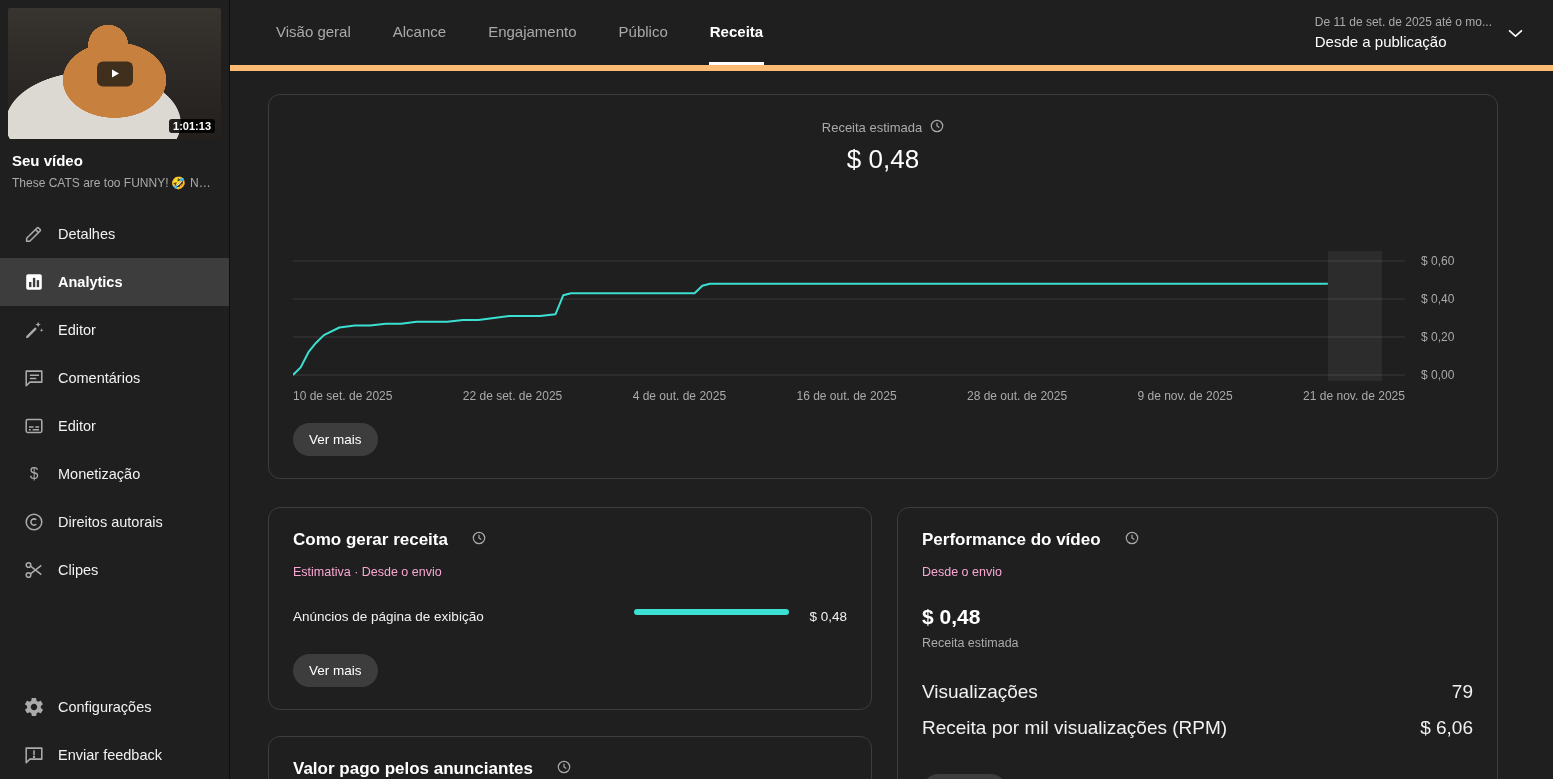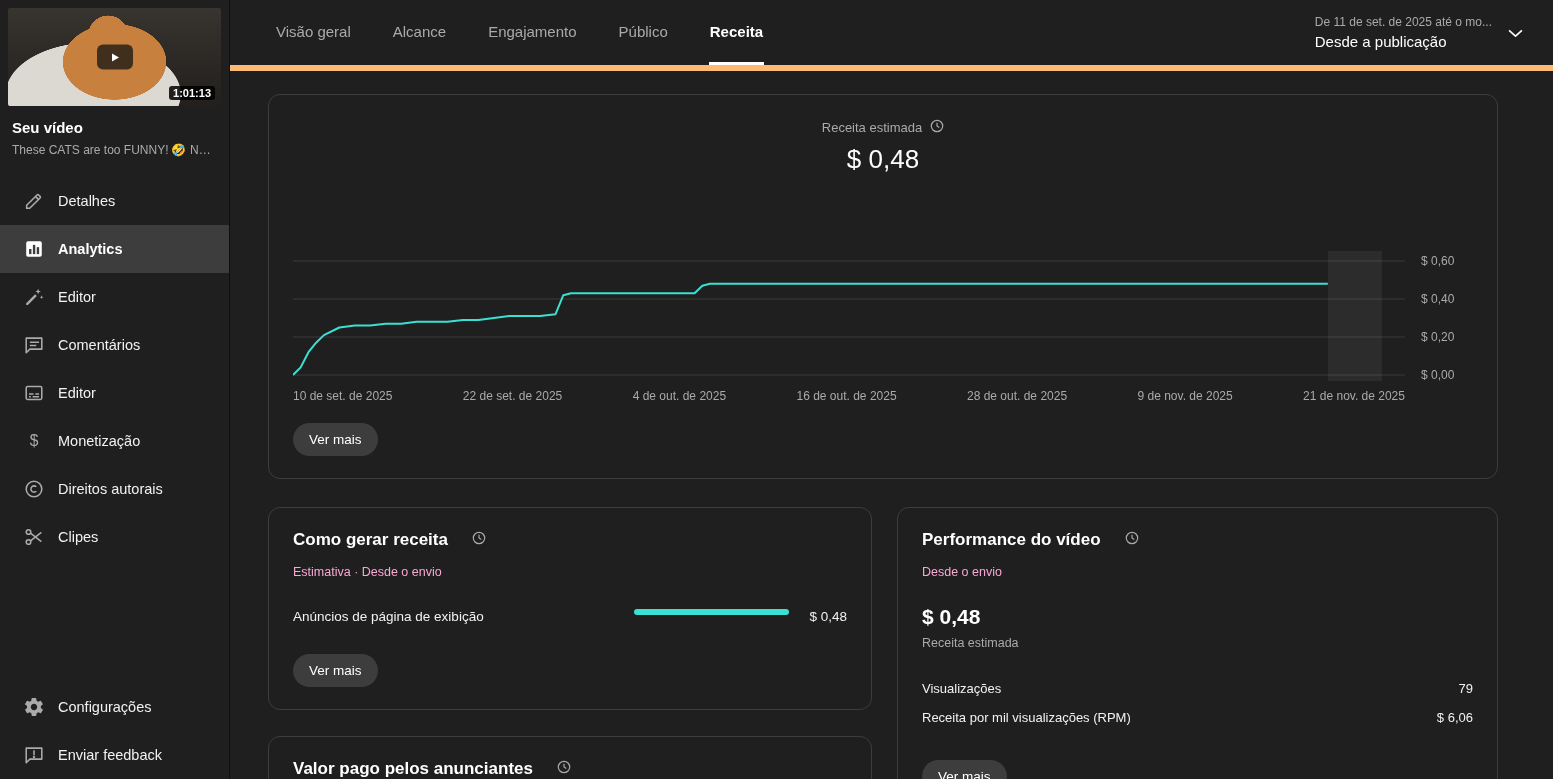--- a/index.html
+++ b/index.html
@@ -10,21 +10,21 @@
     font-family:"Liberation Sans", sans-serif;
   }
   .app { display:flex; width:1553px; height:779px; }
 
   
   .sidebar {
     width:230px; flex-shrink:0; background:#1f1f1f;
     border-right:1px solid rgba(0,0,0,.55);
     display:flex; flex-direction:column;
   }
-  .thumb-wrap { margin:8px 8px 0 8px; position:relative; height:98px; border-radius:2px; overflow:hidden; cursor:pointer; }
+  .thumb-wrap { margin:8px 8px 0 8px; position:relative; height:131px; border-radius:2px; overflow:hidden; cursor:pointer; }
   .thumb-art {
     position:absolute; inset:0;
     background:
       radial-gradient(circle 20px at 47% 28%, #c8803f 99%, transparent 100%),
       radial-gradient(ellipse 52px 38px at 50% 55%, #c8803f 99%, transparent 100%),
       radial-gradient(ellipse 88px 52px at 40% 88%, #dcd8d2 99%, transparent 100%),
       linear-gradient(180deg, #38342f 0%, #2b2825 55%, #221f1d 100%);
   }
   .play-overlay {
     position:absolute; left:50%; top:50%; transform:translate(-50%,-50%);
@@ -111,21 +111,21 @@
   .source-row { display:flex; align-items:flex-start; margin-top:30px; font-size:13.5px; }
   .src-label { flex:1; color:#f1f1f1; }
   .src-bar-wrap { width:155px; margin-right:14px; }
   .src-bar { display:block; height:6px; border-radius:3px; }
   .src-value { width:44px; text-align:right; color:#f1f1f1; }
   .como-card .pill { margin-top:30px; }
 
   .perf-value { font-size:21px; font-weight:700; color:#fff; margin-top:26px; }
   .perf-value-label { font-size:12.5px; color:#aaa; margin-top:7px; }
   .perf-rows { margin-top:24px; }
-  .perf-row { display:flex; justify-content:space-between; align-items:center; font-size:13px; padding:7px 0; color:#f1f1f1;gap:12px; }
+  .perf-row { display:flex; justify-content:space-between; align-items:center; font-size:19px; padding:7px 0; color:#f1f1f1;gap:12px; }
   .perf-card .pill { margin-top:28px; }
 </style>
 </head>
 <body>
 
 <div class="app">
 
   <aside class="sidebar">
     <div class="thumb-wrap">
       <div class="thumb-art"></div>

